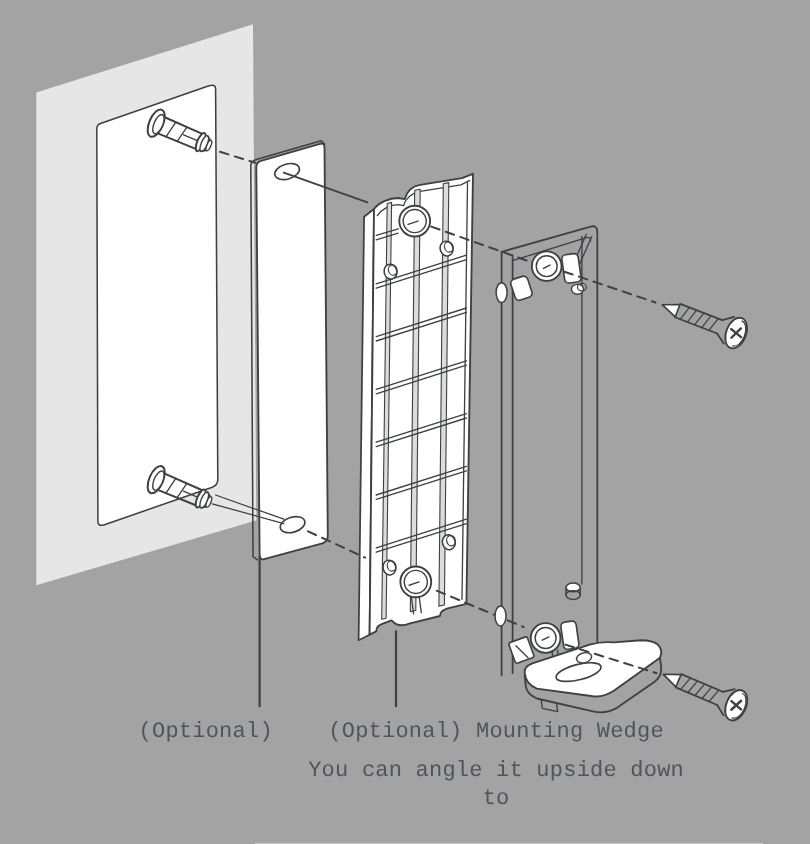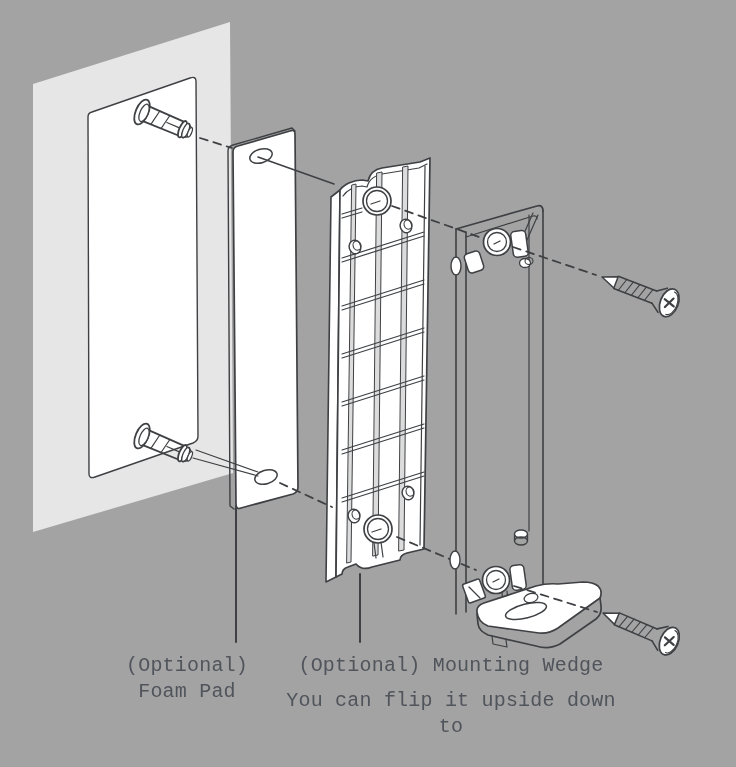--- a/index.html
+++ b/index.html
@@ -169,21 +169,20 @@
       <path stroke-width="2.2" d="M66.5,-1.8 L77.5,1.8 M74.5,-5.5 L69.5,5.5"></path>
     </g>
 
     <path stroke-width="2" d="M236,506 L236,642"></path>
     <path stroke-width="2" d="M360,574 L360,642"></path>
   </g>
 </svg>
 
 <div class="label" style="left:107px;top:653px;width:160px;">
   <div>(Optional)</div>
-  <div>Foam Pad</div>
 </div>
 
 <div class="label" style="left:277px;top:653px;width:348px;">
   <div class="title">(Optional) Mounting Wedge</div>
-  <div>You can flip it upside down to</div>
+  <div>You can angle it upside down to</div>
 </div>
 
 </div>
 
 </body></html>

